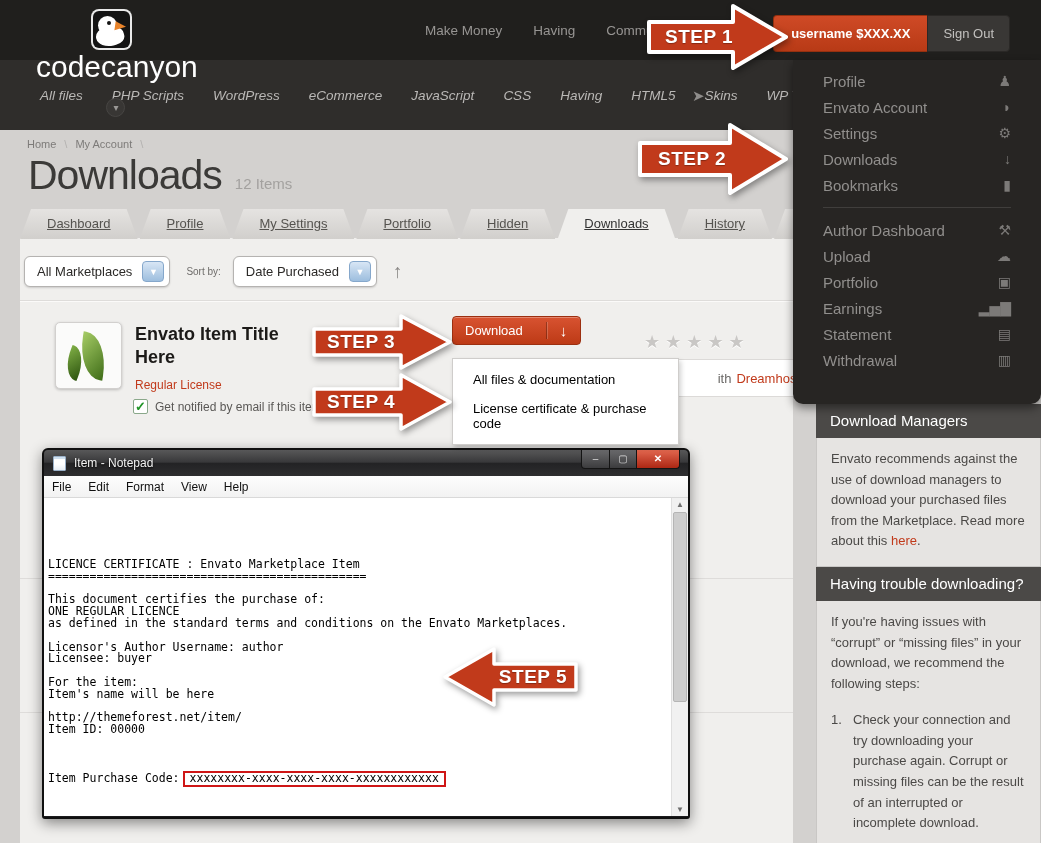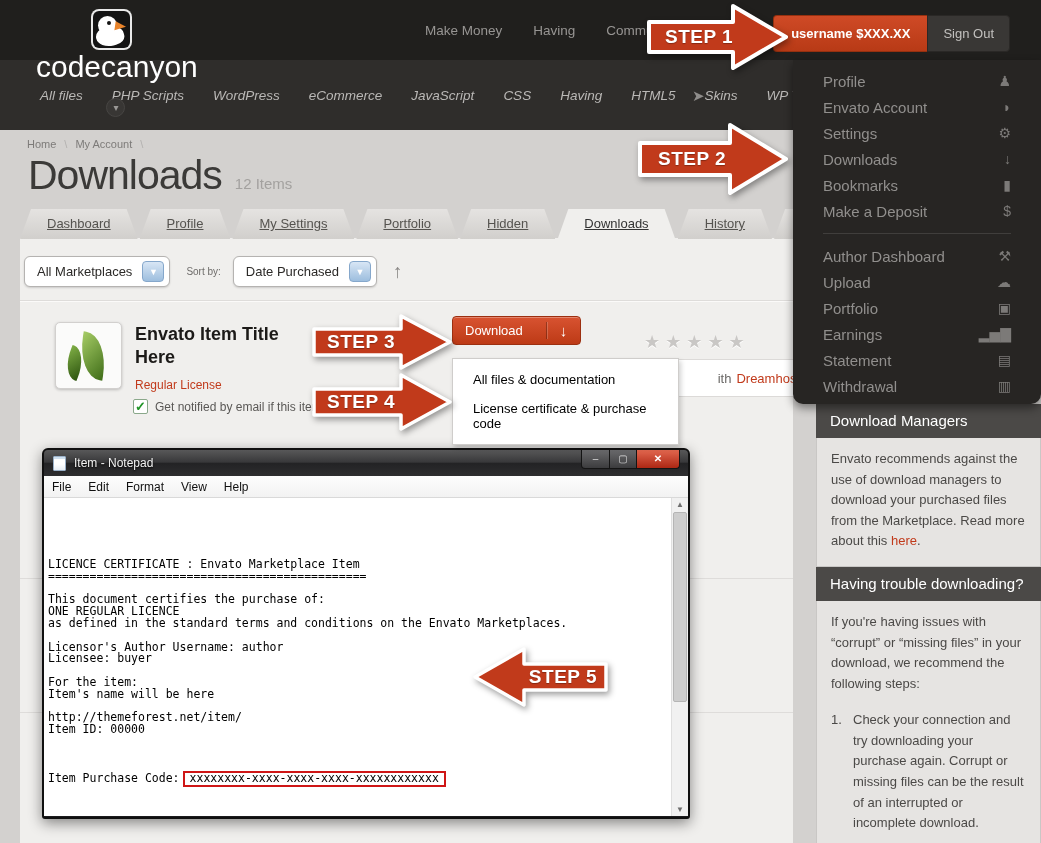--- a/index.html
+++ b/index.html
@@ -145,21 +145,21 @@
   .step { position:absolute; z-index:30; }
   .step svg { display:block; filter:drop-shadow(2px 3px 3px rgba(0,0,0,.38)); }
   .step-text { position:absolute; top:0; bottom:0; display:flex; align-items:center; color:#fff;
                font-size:19px; font-weight:bold; letter-spacing:.5px; text-shadow:0 1px 1px rgba(0,0,0,.3); }
   .step-right .step-text { left:16px; }
   .step-left .step-text { right:12px; }
   .step1 { left:645px; top:1px; }   .step1 .step-text{left:20px;}
   .step2 { left:636px; top:120px; } .step2 .step-text{left:22px;}
   .step3 { left:311px; top:312px; }
   .step4 { left:311px; top:371px; }
-  .step5 { left:472px; top:645px; }
+  .step5 { left:442px; top:645px; }
 </style>
 </head>
 <body>
 
 <div class="screen">
 
   <header class="topbar">
     <div class="brand">
       <div class="bird">
         <div class="bird-in">
@@ -318,24 +318,20 @@
           <span class="menu-glyph">⚙</span>
         </div>
         <div class="menu-item">
           <span class="menu-label">Downloads</span>
           <span class="menu-glyph">↓</span>
         </div>
         <div class="menu-item">
           <span class="menu-label">Bookmarks</span>
           <span class="menu-glyph">▮</span>
         </div>
-        <div class="menu-item">
-          <span class="menu-label">Make a Deposit</span>
-          <span class="menu-glyph">$</span>
-        </div>
       </div>
     <div class="menu-divider"></div>
     <div>
 
     <div class="menu-item">
           <span class="menu-label">Author Dashboard</span>
           <span class="menu-glyph">⚒</span>
         </div>
         <div class="menu-item">
           <span class="menu-label">Upload</span>

